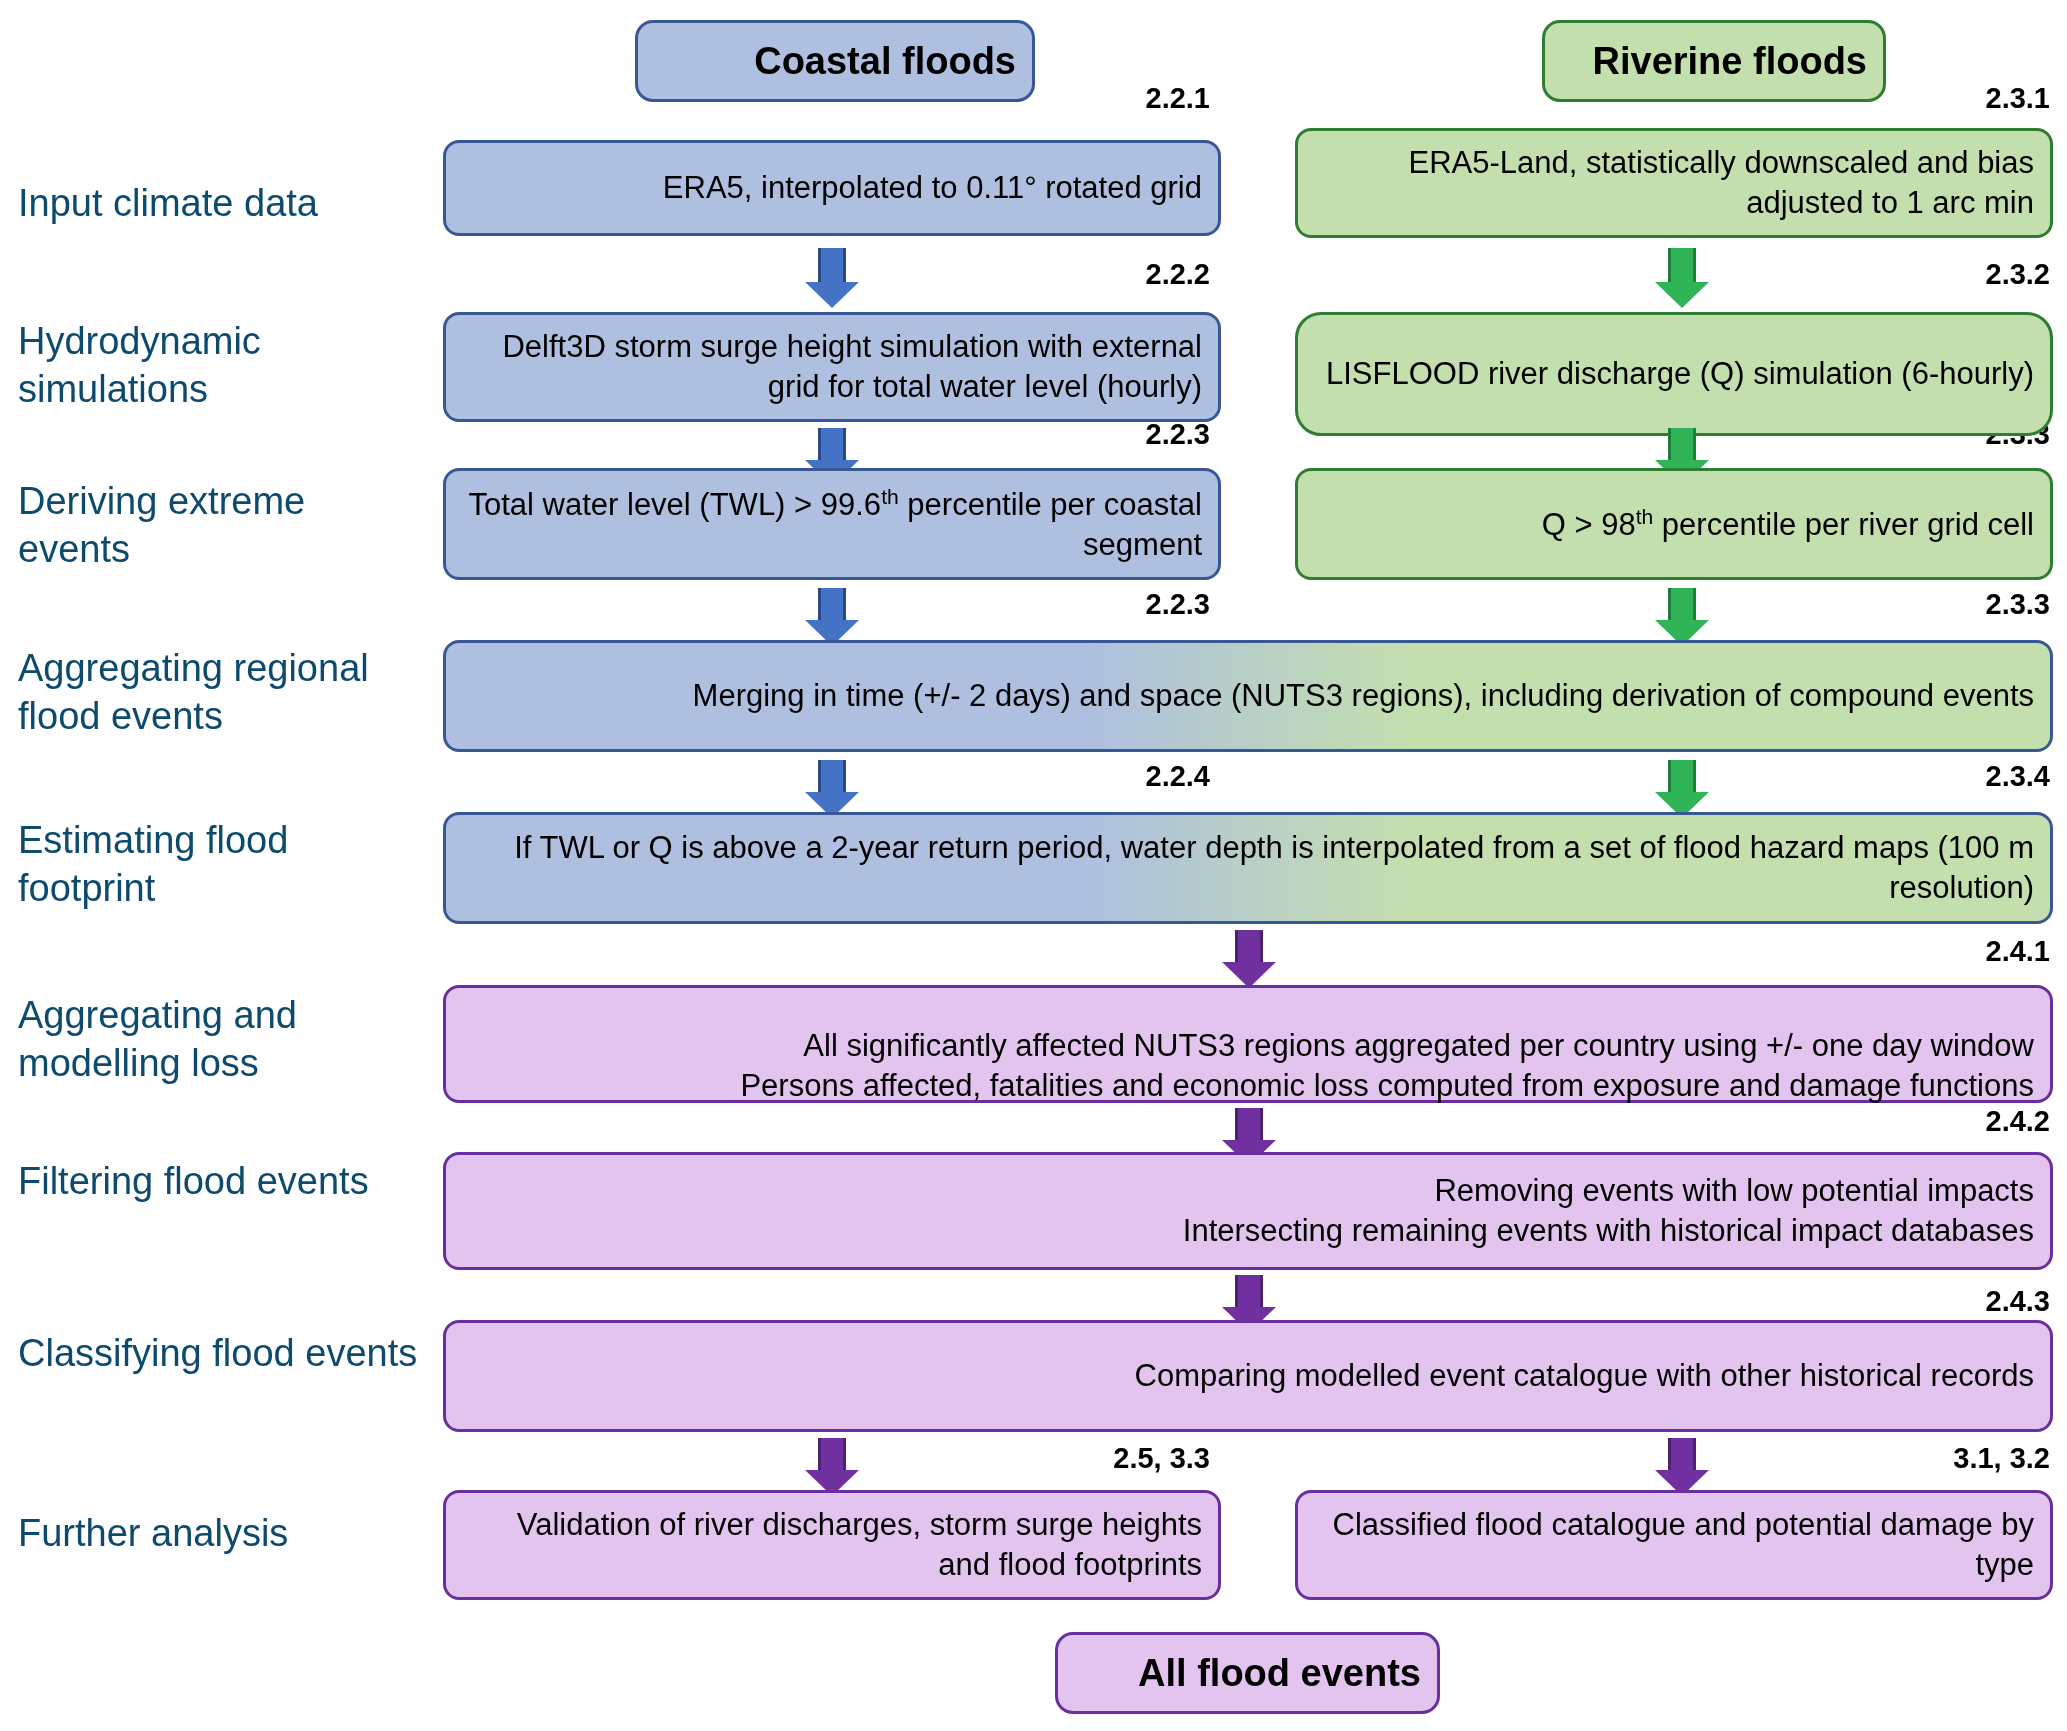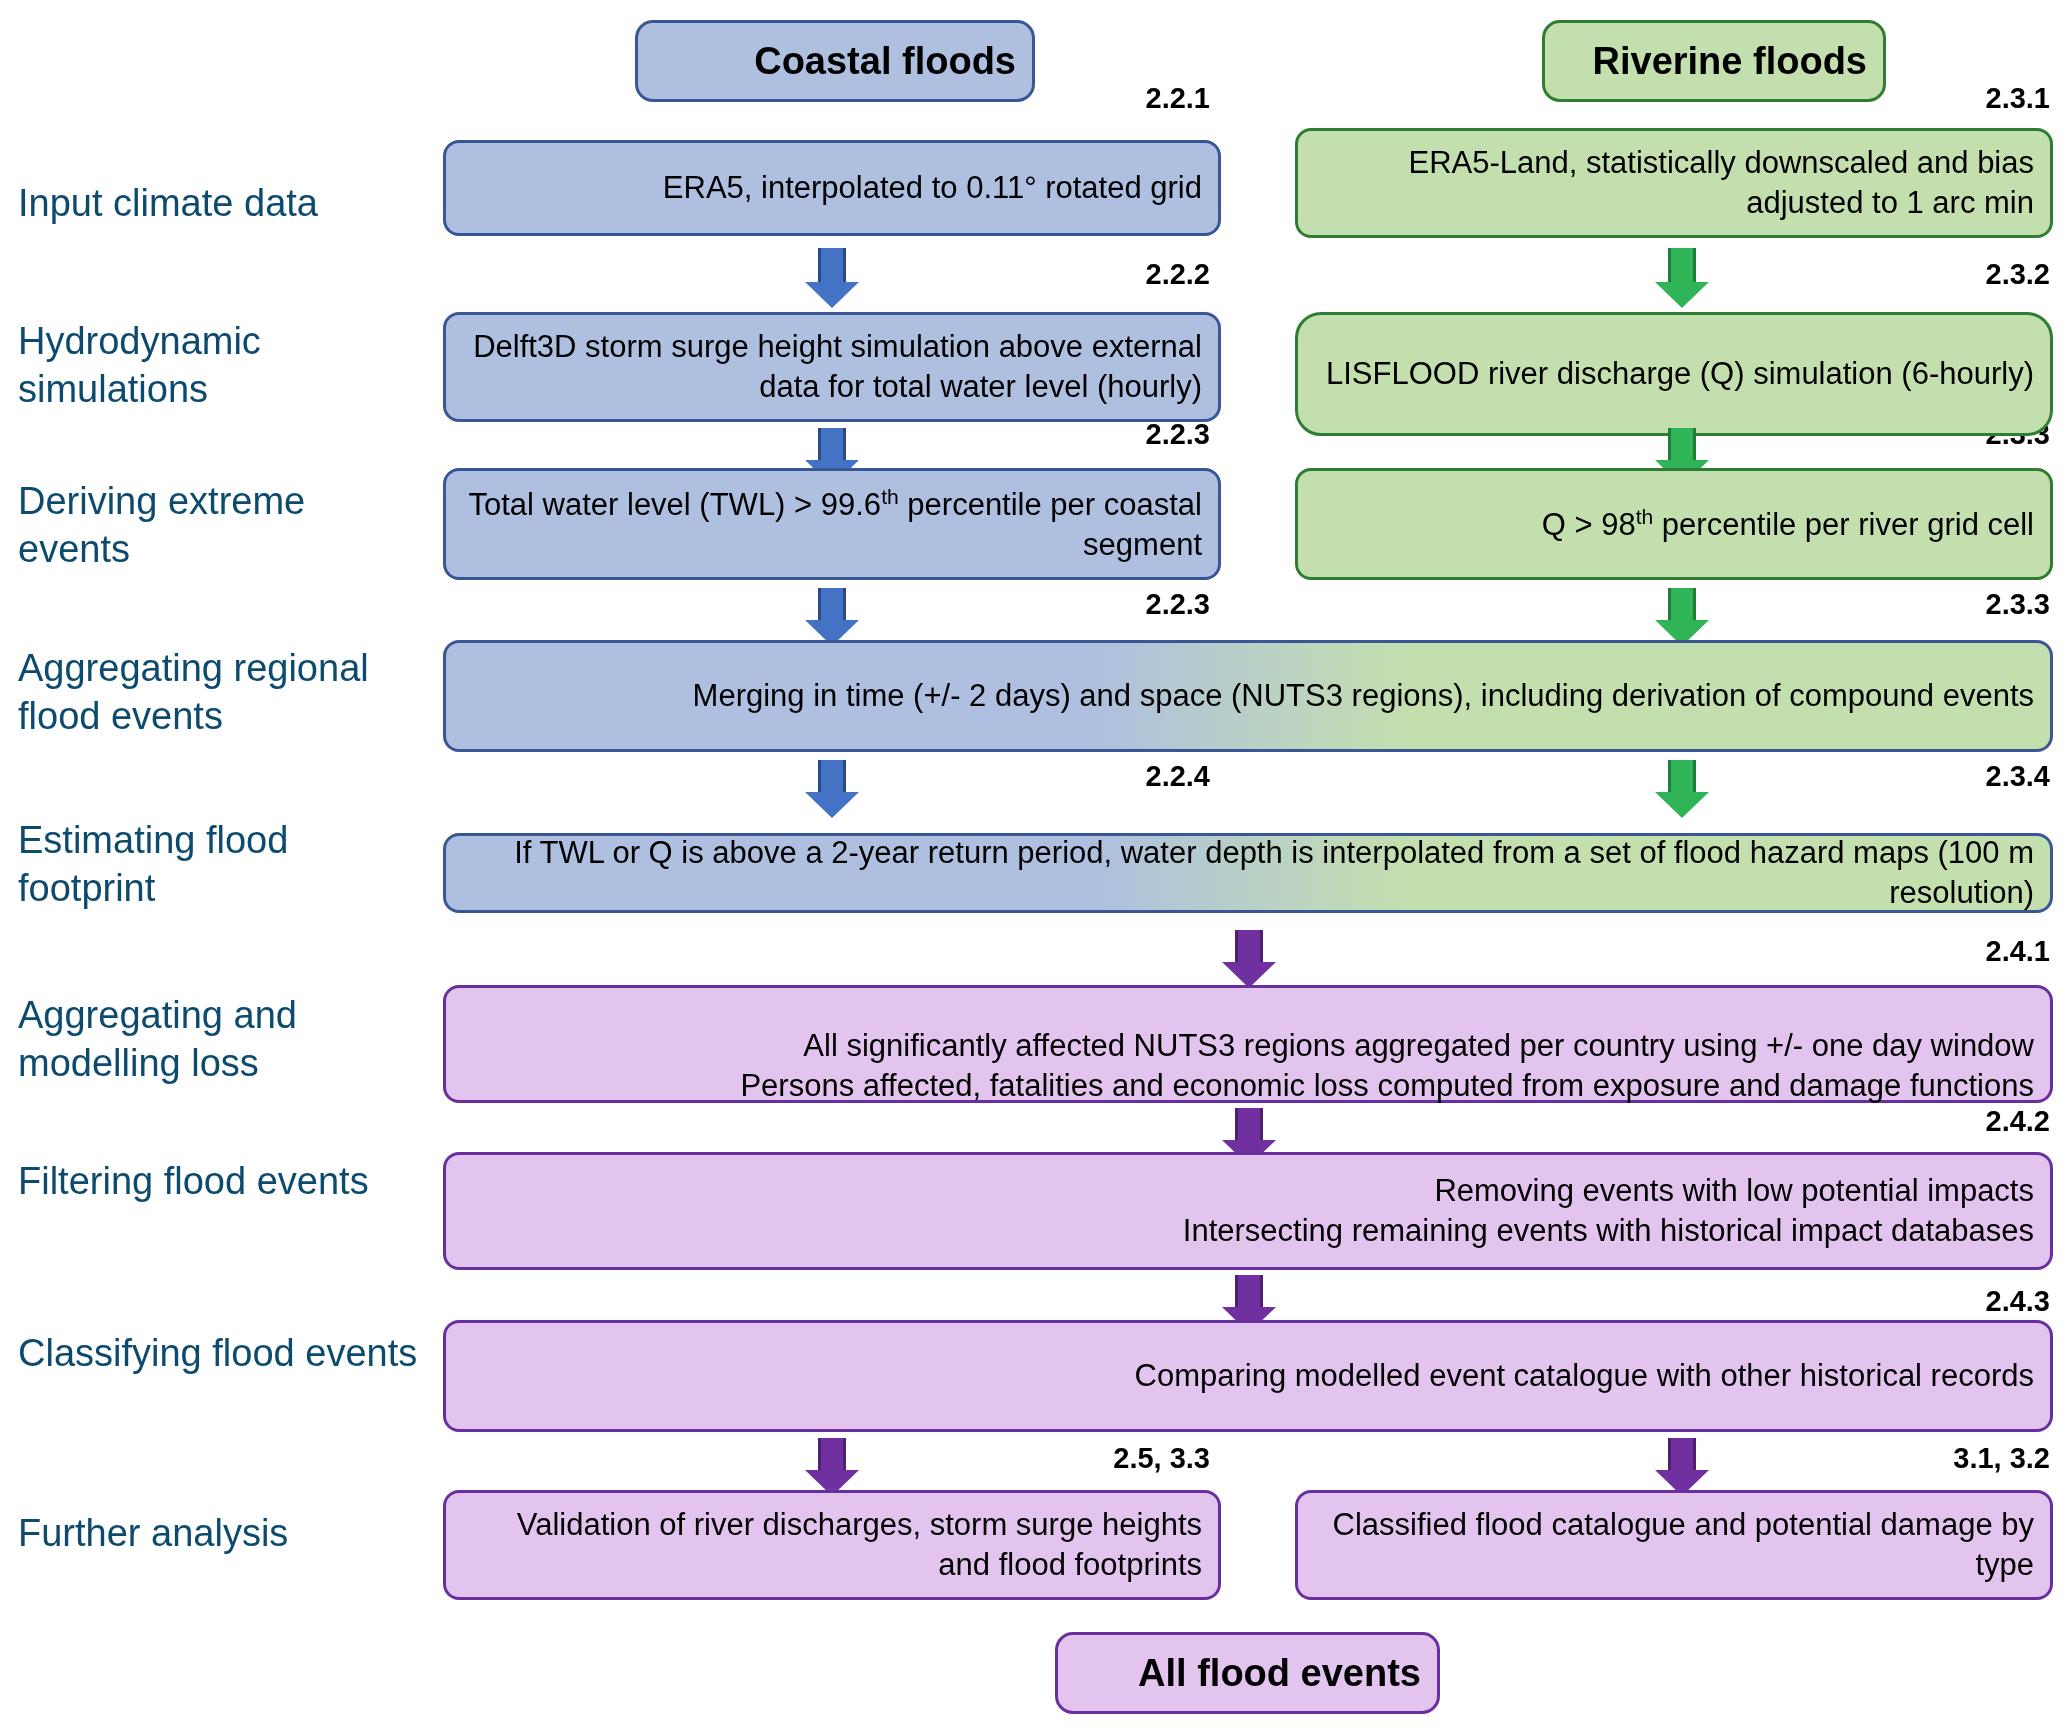--- a/index.html
+++ b/index.html
@@ -196,21 +196,21 @@
   <div class="arrow blue-a" style="left:805px; top:248px; height:60px;">
     <div class="shaft" style="height:34px;"></div>
     <div class="head" style="top:34px;"></div>
   </div>
   <div class="arrow green-a" style="left:1655px; top:248px; height:60px;">
     <div class="shaft" style="height:34px;"></div>
     <div class="head" style="top:34px;"></div>
   </div>
 
   <div class="box blue" style="left:443px; top:312px; width:778px; height:110px;">
-    <span class="inner">Delft3D storm surge height simulation above external data for total water level (hourly)</span>
+    <span class="inner">Delft3D storm surge height simulation with external grid for total water level (hourly)</span>
   </div>
   <div class="box green" style="left:1295px; top:312px; width:758px; height:124px;border-radius:26px;">
     <span class="inner">LISFLOOD river discharge (Q) simulation (6-hourly)</span>
   </div>
 
   <div class="arrow blue-a" style="left:805px; top:428px; height:58px;">
     <div class="shaft" style="height:32px;"></div>
     <div class="head" style="top:32px;"></div>
   </div>
   <div class="arrow green-a" style="left:1655px; top:428px; height:58px;">
@@ -242,23 +242,23 @@
 
   <div class="arrow blue-a" style="left:805px; top:760px; height:58px;">
     <div class="shaft" style="height:32px;"></div>
     <div class="head" style="top:32px;"></div>
   </div>
   <div class="arrow green-a" style="left:1655px; top:760px; height:58px;">
     <div class="shaft" style="height:32px;"></div>
     <div class="head" style="top:32px;"></div>
   </div>
 
-  <div class="box" style="left:443px; top:812px; width:1610px; height:80px;
+  <div class="box" style="left:443px; top:812px; width:1610px; height:112px;
               background: linear-gradient(90deg, #aebfe0 0%, #aebfe0 40%, #c3dfae 60%, #c3dfae 100%);
-              border:3px solid #3a5795;margin-top:21px;">
+              border:3px solid #3a5795;">
     <span class="inner">If TWL or Q is above a 2-year return period, water depth is interpolated from a set of flood hazard maps (100 m resolution)</span>
   </div>
 
   <div class="arrow purple-a" style="left:1222px; top:930px; height:58px;">
     <div class="shaft" style="height:32px;"></div>
     <div class="head" style="top:32px;"></div>
   </div>
 
   <div class="box purple" style="left:443px; top:985px; width:1610px; height:118px;">
     <span class="inner" style="white-space:pre-line;margin-top:44px;">All significantly affected NUTS3 regions aggregated per country using +/- one day window

